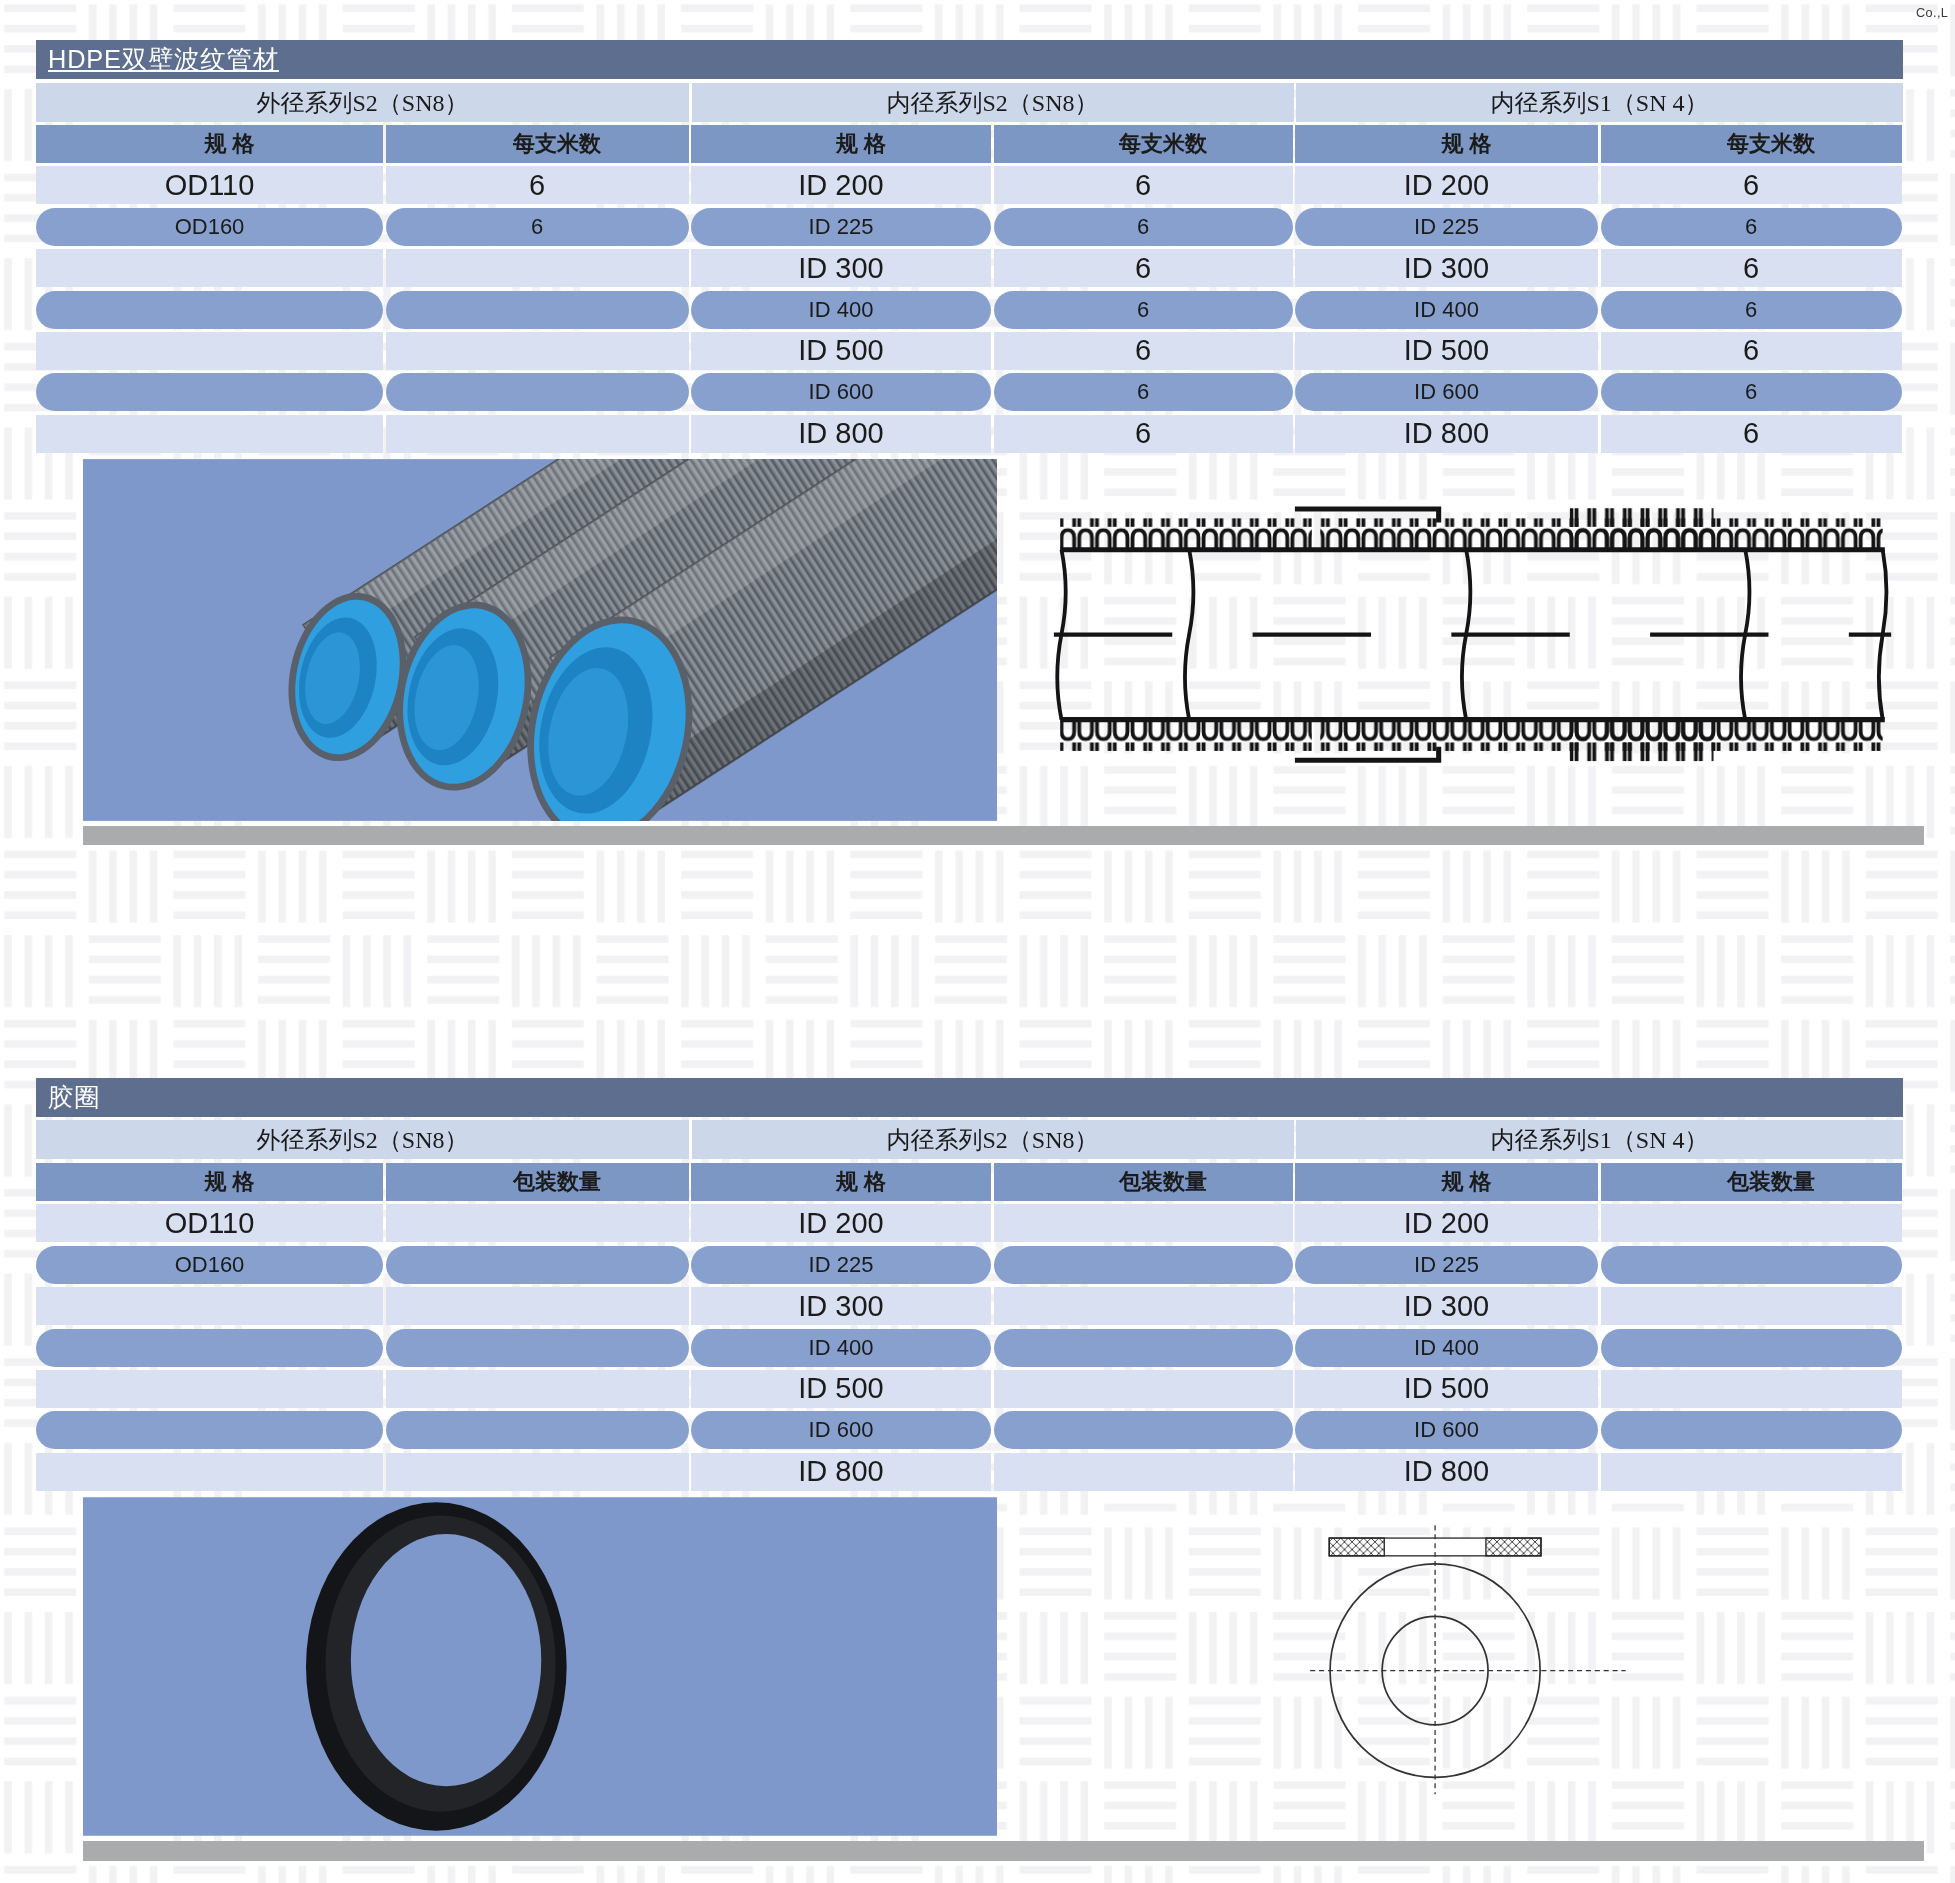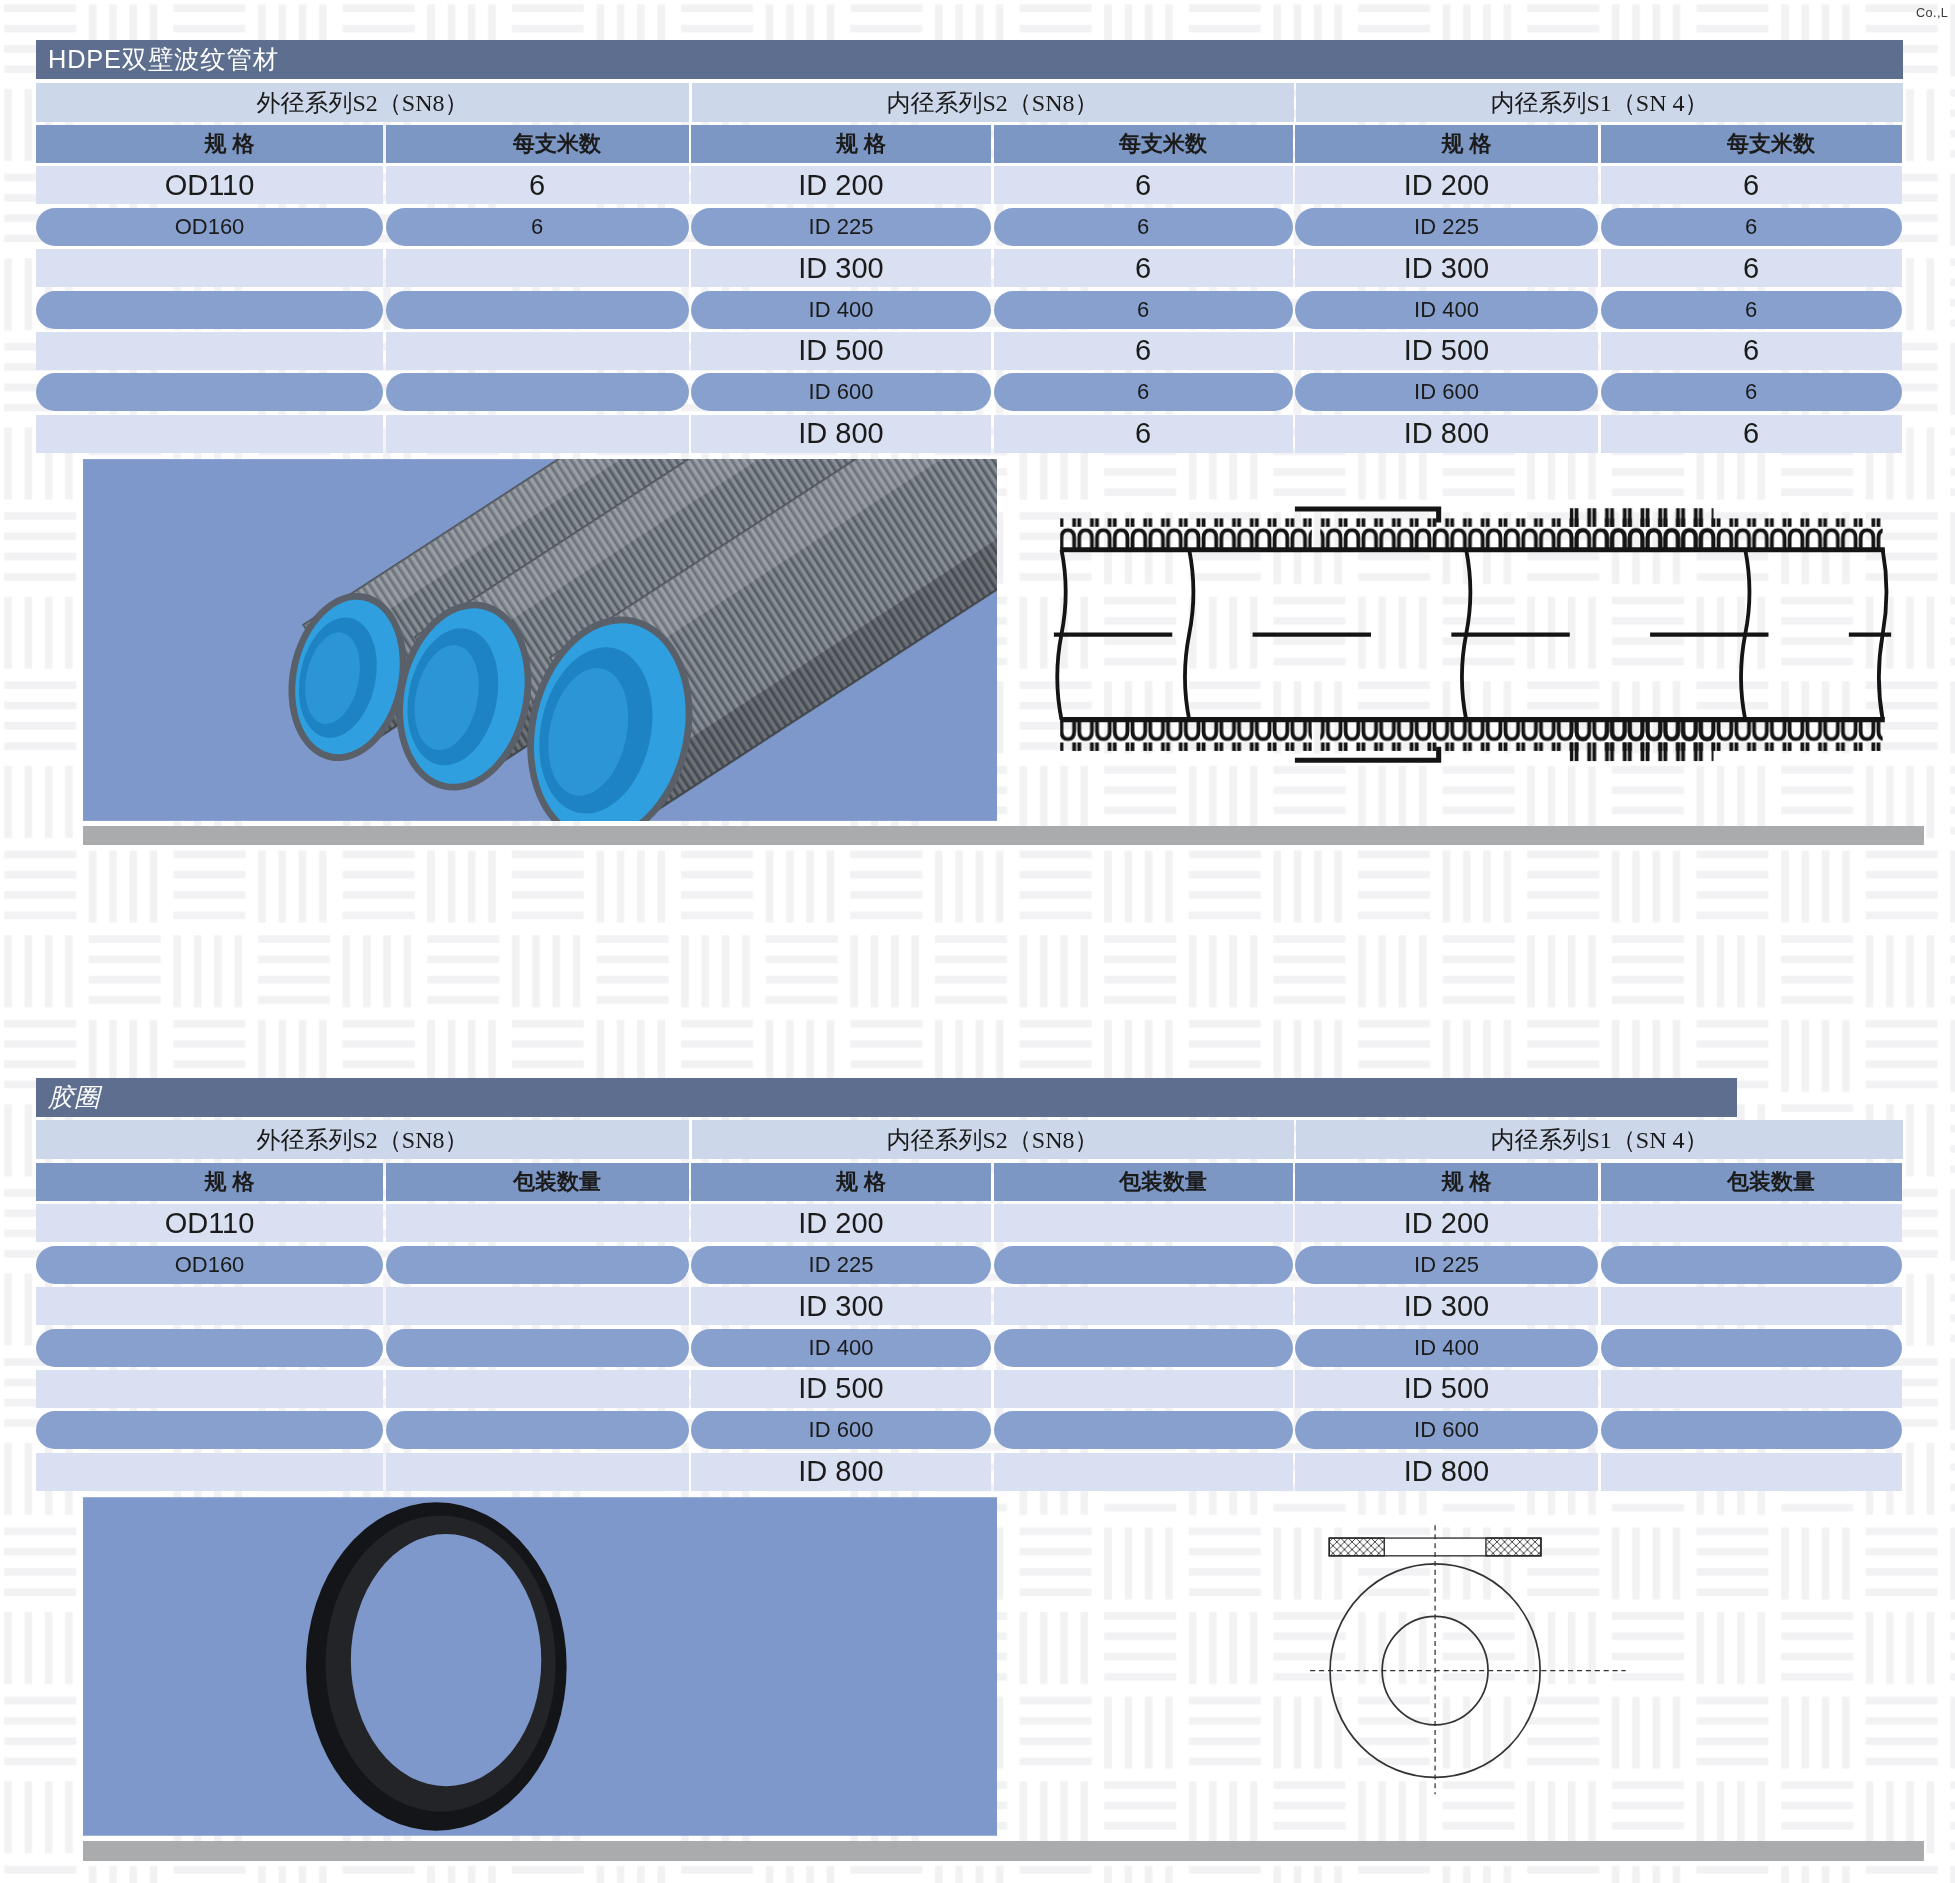--- a/index.html
+++ b/index.html
@@ -47,21 +47,21 @@
           <rect x="106" y="210" width="18" height="170"></rect>
             <rect x="154" y="210" width="18" height="170"></rect>
         </g>
       </pattern>
     </defs>
     <rect width="4621" height="4452" fill="url(#weave)"></rect>
   </svg>
 
   <div class="abs corner" style="left:1916px;top:6px;text-align:right;">Co.,L</div>
 
-  <div class="abs tbar" style="left:36px;top:40px;width:1867px;">
+  <div class="abs tbar" style="left:36px;top:40px;width:1867px;text-decoration:underline;">
     <span>HDPE双壁波纹管材</span>
   </div>
 
   <div class="abs ggrid" style="left:36px;top:83px;width:1867px;">
     <div class="c gh">外径系列S2（SN8）</div>
     <div class="c gh">内径系列S2（SN8）</div>
     <div class="c gh">内径系列S1（SN 4）</div>
   </div>
 
   <div class="abs dgrid" style="left:36px;top:125px;width:1867px;">
@@ -197,21 +197,21 @@
     <path d="M350 134 q20 100 0 200 q-20 102 0 202" stroke="#141414" stroke-width="9" fill="none"></path>
     <path d="M1005 134 q20 100 0 200 q-20 102 0 202" stroke="#141414" stroke-width="9" fill="none"></path>
     <path d="M1665 134 q20 100 0 200 q-20 102 0 202" stroke="#141414" stroke-width="9" fill="none"></path>
     <path d="M1990 134 q18 100 0 200 q-18 102 0 202" stroke="#141414" stroke-width="9" fill="none"></path>
 
     <path d="M30 335 H2010" stroke="#141414" stroke-width="10" stroke-dasharray="280 190" fill="none"></path>
   </svg>
 
   <div class="abs divider" style="left:83px;top:826px;width:1841px;height:19px;"></div>
 
-  <div class="abs tbar" style="left:36px;top:1078px;width:1701px;font-style:italic;">
+  <div class="abs tbar" style="left:36px;top:1078px;width:1867px;">
     <span>胶圈</span>
   </div>
 
   <div class="abs ggrid" style="left:36px;top:1120px;width:1867px;">
     <div class="c gh">外径系列S2（SN8）</div>
     <div class="c gh">内径系列S2（SN8）</div>
     <div class="c gh">内径系列S1（SN 4）</div>
   </div>
 
   <div class="abs dgrid" style="left:36px;top:1163px;width:1867px;">

